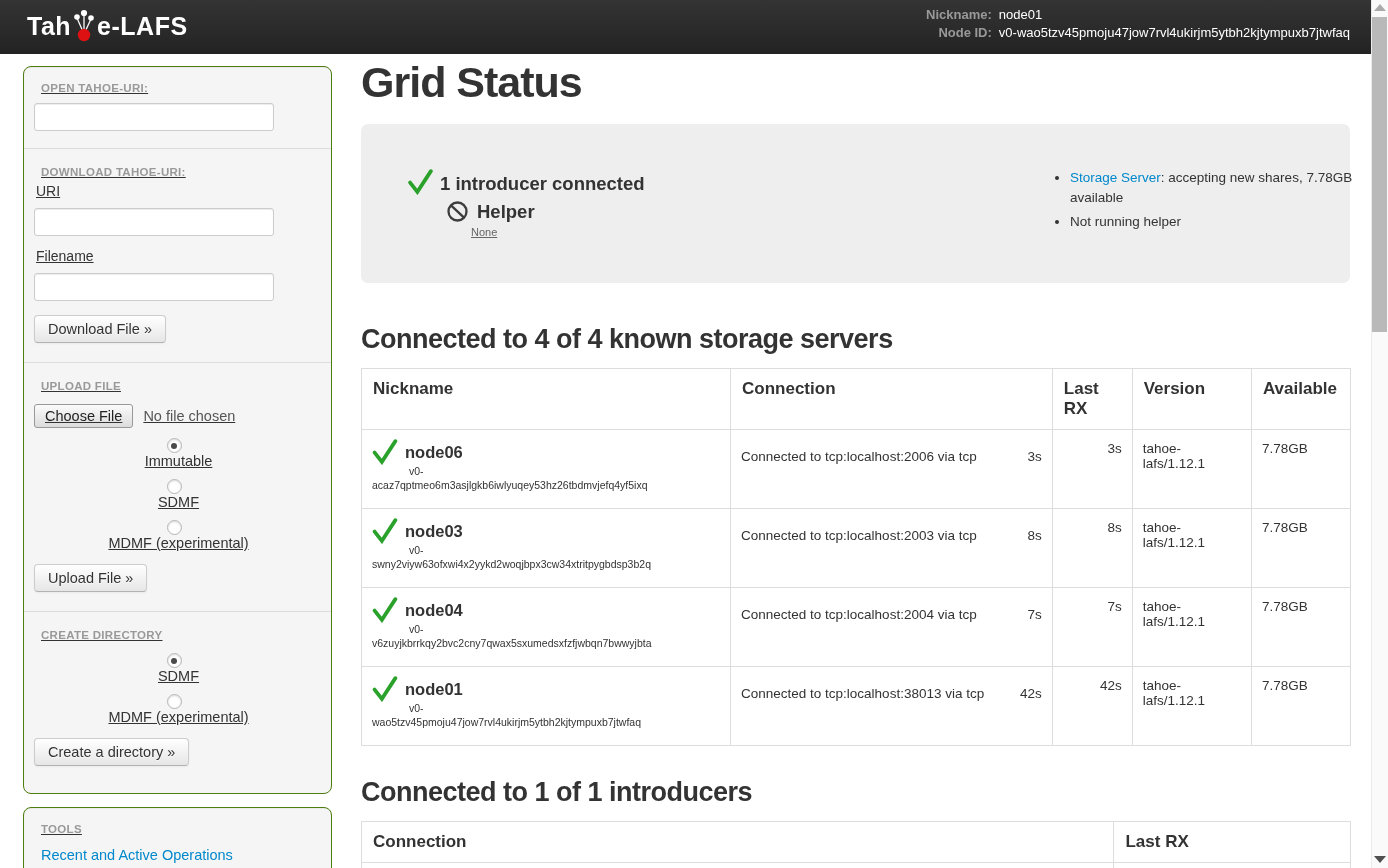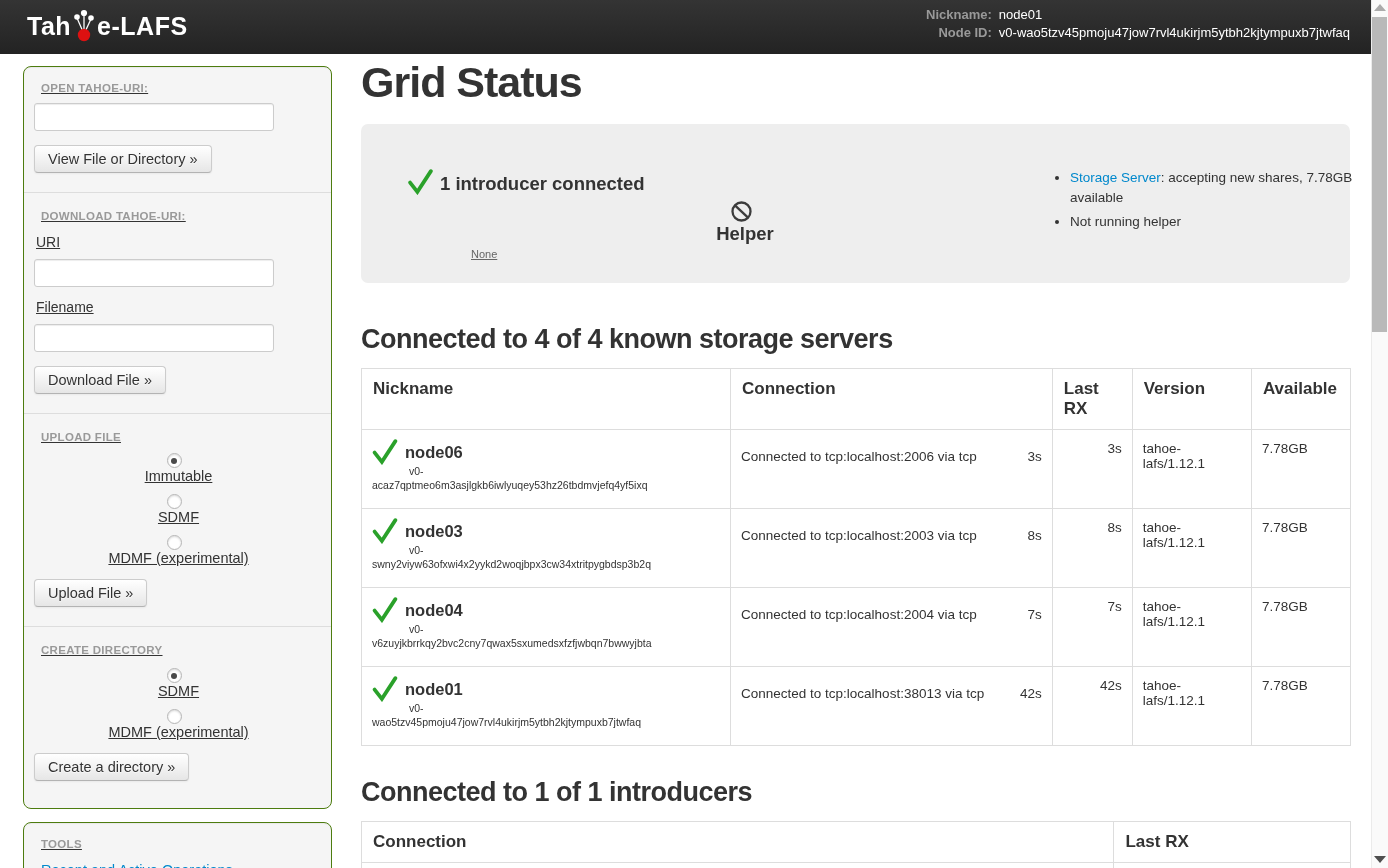--- a/index.html
+++ b/index.html
@@ -58,21 +58,21 @@
   
   .main { position:absolute; left:361px; top:56px; width:989px; }
   .page-title { font-size:43px; font-weight:bold; color:#333; letter-spacing:-1px;
                 margin:2px 0 18px 0; line-height:48px; }
   .status-well { background:#eee; border-radius:7px; height:115px;
                  padding-top:44px; display:flex; }
   .status-left { flex:1; padding-left:47px; }
   .intro-row { display:flex; align-items:flex-end; font-size:18.5px; font-weight:bold; }
   .intro-row svg { margin-right:7px; }
   .helper-row { display:flex; align-items:center; font-size:18.5px; font-weight:bold;
-                margin:5px 0 0 38px;flex-direction:column; }
+                margin:5px 0 0 38px; }
   .helper-row svg { margin-right:8px; }
   .helper-none { margin:3px 0 12px 63px; font-size:11px; color:#666;text-decoration:underline; }
   .services { width:322px; flex:none; margin-right:-16px; }
   .services-title { font-size:18.5px; font-weight:bold; margin:0 0 8px 0; }
   .services ul { margin:0; padding-left:26px; font-size:13.5px; line-height:1.45; }
   .services li { margin-bottom:5px; }
 
   .section-heading { font-size:27px; font-weight:bold; color:#333; letter-spacing:-.5px;
                      margin:40px 0 13px 0; line-height:32px; }
   table { border-collapse:collapse; width:989px; background:#fff; table-layout:fixed; }
@@ -125,34 +125,37 @@
     <span class="lbl">Node ID:</span>
     <span class="val">v0-wao5tzv45pmoju47jow7rvl4ukirjm5ytbh2kjtympuxb7jtwfaq</span>
   </div>
 </div>
 
 <div class="sidebar">
   <div class="panel">
 
     <div class="side-label">OPEN TAHOE-URI:</div>
     <input class="text-input" type="text" style="">
-    <button class="btn">View File or Directory »</button>
 
     <hr class="sep">
 
     <div class="side-label">DOWNLOAD TAHOE-URI:</div>
-    <div class="field-label" style="margin-top:12px">URI</div>
+    <div class="field-label" style="margin-top:5px">URI</div>
     <input class="text-input" type="text" style="">
     <div class="field-label">Filename</div>
     <input class="text-input" type="text" style="">
     <button class="btn">Download File »</button>
 
     <hr class="sep">
 
     <div class="side-label">UPLOAD FILE</div>
+    <div class="file-row">
+      <button class="file-btn">Choose File</button>
+      <span class="file-text">No file chosen</span>
+    </div>
     <div class="radio-row">
       <span class="radio checked"></span>
       <span>Immutable</span>
     </div>
     <div class="radio-row">
       <span class="radio"></span>
       <span>SDMF</span>
     </div>
     <div class="radio-row">
       <span class="radio"></span>

